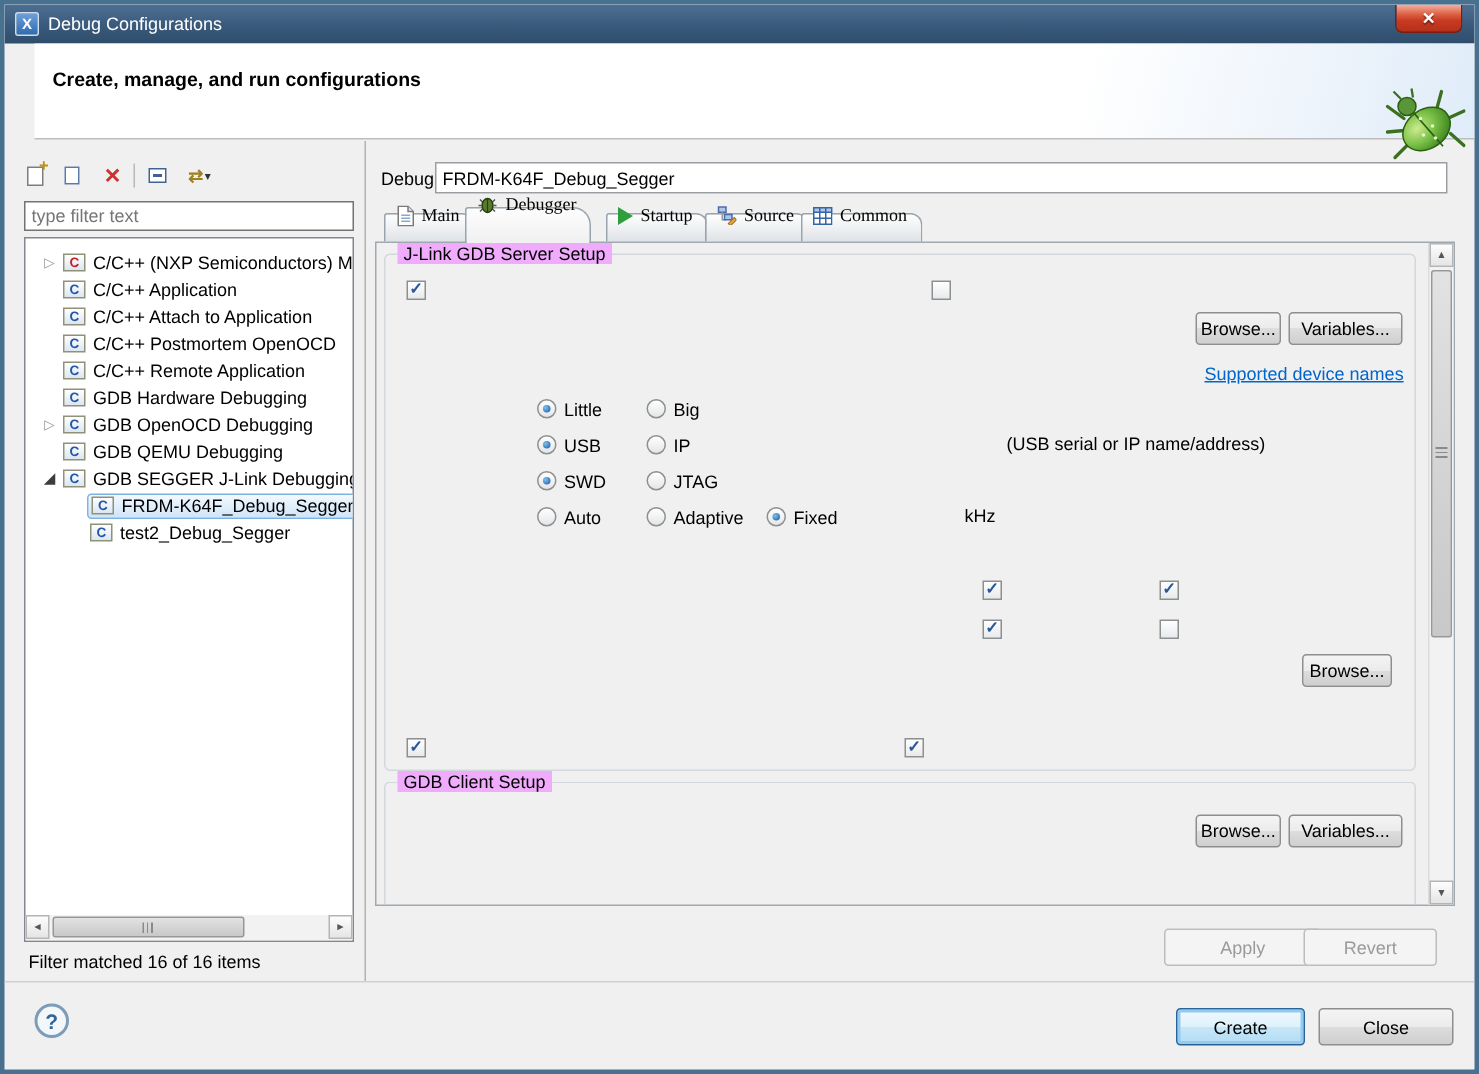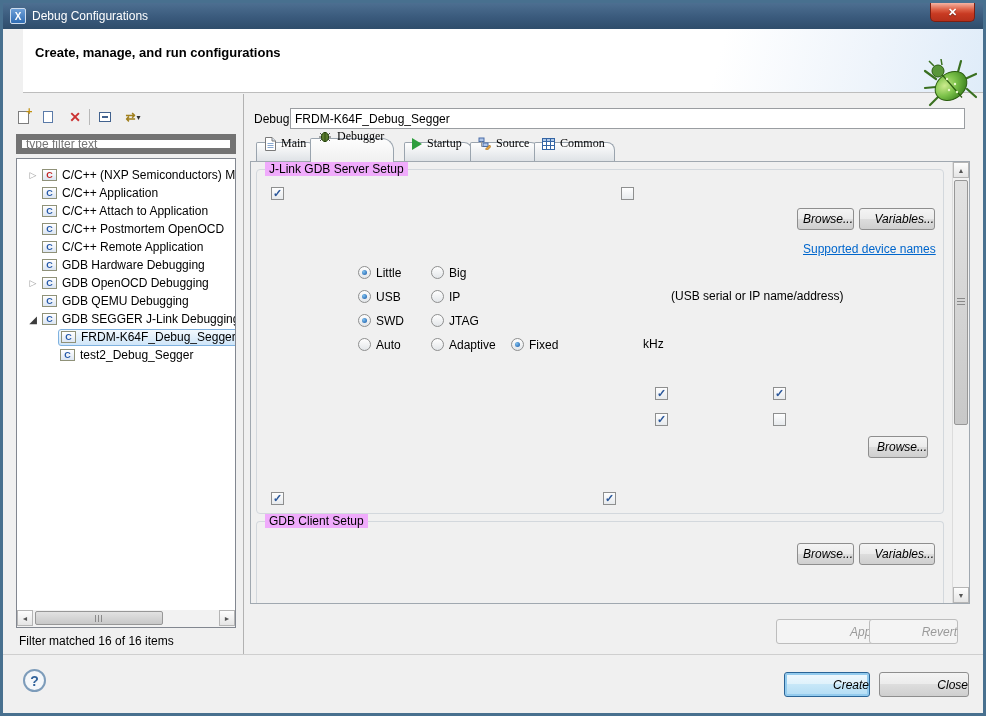--- a/index.html
+++ b/index.html
@@ -36,21 +36,21 @@
   .pagei .plus { position:absolute; right:-5px; top:-7px; color:#c29110; font-weight:bold; font-size:11px; }
   .dupi { position:relative; width:10px; height:12px; background:#fff; border:1px solid #5a7aa8; margin-left:-3px; }
   .dupi::before { content:""; position:absolute; left:3px; top:-4px; width:10px; height:12px;
     background:#eef3fa; border:1px solid #5a7aa8; z-index:-1; }
   .deli { color:#cb3232; font-weight:bold; font-size:14px; line-height:1; }
   .coli { position:relative; width:12px; height:10px; border:1px solid #42628e; background:#fff; }
   .coli::after { content:""; position:absolute; left:2px; top:3px; width:6px; height:2px; background:#42628e; }
   .filti { color:#a1801e; font-weight:bold; font-size:12px; }
   .dd { color:#333; font-size:8px; margin-left:1px; }
   .filter-input { position:absolute; left:13px; top:131px; width:220px; height:20px;
-    border:6px solid #737373; background:#fff; font-family:"Liberation Sans",sans-serif;
+    border:1px solid #737373; background:#fff; font-family:"Liberation Sans",sans-serif;
     font-size:12px; padding:1px 4px; color:#000; }
   .filter-input::placeholder { color:#757575; opacity:1; }
   .tree-box { position:absolute; left:13px; top:155px; width:220px; height:470px;
     background:#fff; border:1px solid #828790; overflow:hidden; }
   .tree-row { position:absolute; left:1px; right:1px; height:18px; display:flex; align-items:center; }
   .tw { width:12px; margin-left:9px; text-align:center; font-size:9px; color:#9a9a9a; flex:0 0 auto; }
   .tw.exp { color:#3c3c3c; font-size:10px; }
   .ind .tw { margin-left:27px; }
   .ci { width:15px; height:12px; margin-left:3px; flex:0 0 auto;
     border:1px solid #8f9178; background:linear-gradient(#ffffff,#dce6f2);
@@ -96,21 +96,21 @@
   .cb { position:absolute; width:13px; height:13px; border:1px solid #8e8f8f;
     background:linear-gradient(#fefefe,#e7eaed); display:flex; align-items:center; justify-content:center; z-index:3;}
   .cb .chk { color:#2b579a; font-weight:bold; font-size:11px; line-height:1; margin-top:-1px; }
   .radio { width:13px; height:13px; border:1px solid #8e8f8f; border-radius:50%;
     background:linear-gradient(#fefefe,#e3e6e9); position:relative; flex:0 0 auto; }
   .radio.sel::after { content:""; position:absolute; left:3px; top:3px; width:5px; height:5px;
     border-radius:50%; background:radial-gradient(circle at 35% 35%,#7ec1ef,#2f70b8 75%); }
   .ritem { position:absolute; display:flex; align-items:center; gap:5px; height:15px; z-index:3; }
   .btn { position:absolute; background:linear-gradient(#f4f4f4,#ebebeb 50%,#dddddd 50%,#cfcfcf);
     border:1px solid #8e8e8e; border-radius:3px; font-size:12px; display:flex; align-items:center;
-    justify-content:flex-end; color:#000; z-index:3;font-style:italic; }
+    justify-content:center; color:#000; z-index:3; }
   .btn.disabled { background:#f4f4f4; border-color:#bdbdbd; color:#9a9a9a; }
   .btn.default { border-color:#2a6496; box-shadow:inset 0 0 0 2px #93cbee;
     background:linear-gradient(#f1f9fe,#def1fb 50%,#c7e7f8 50%,#b2dcf4); }
   .link { position:absolute; color:#0066cc; text-decoration:underline; white-space:nowrap; z-index:3; }
   .note { position:absolute; white-space:nowrap; z-index:3; }
   .help-btn { position:absolute; left:20px; top:666px; width:23px; height:23px; border-radius:50%;
     border:2px solid #7d9cba; color:#31639c; font-weight:bold; font-size:14px;
     display:flex; align-items:center; justify-content:center; background:#f4f7fa; }
   .ticon { display:inline-flex; align-items:center; }
   .play { width:0; height:0; border-left:10px solid #2e9e3e; border-top:6px solid transparent;

